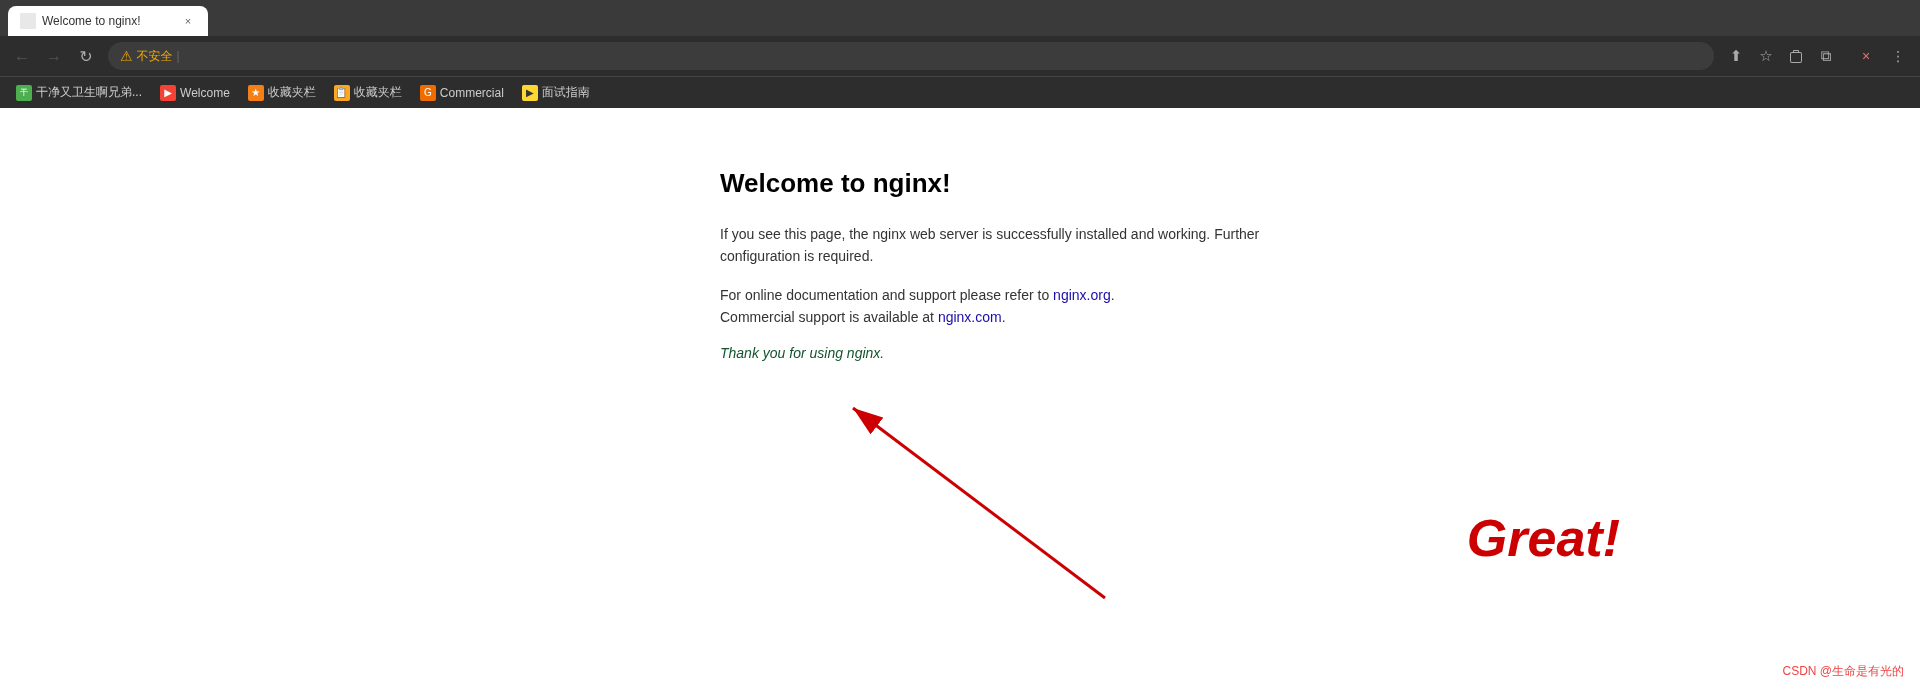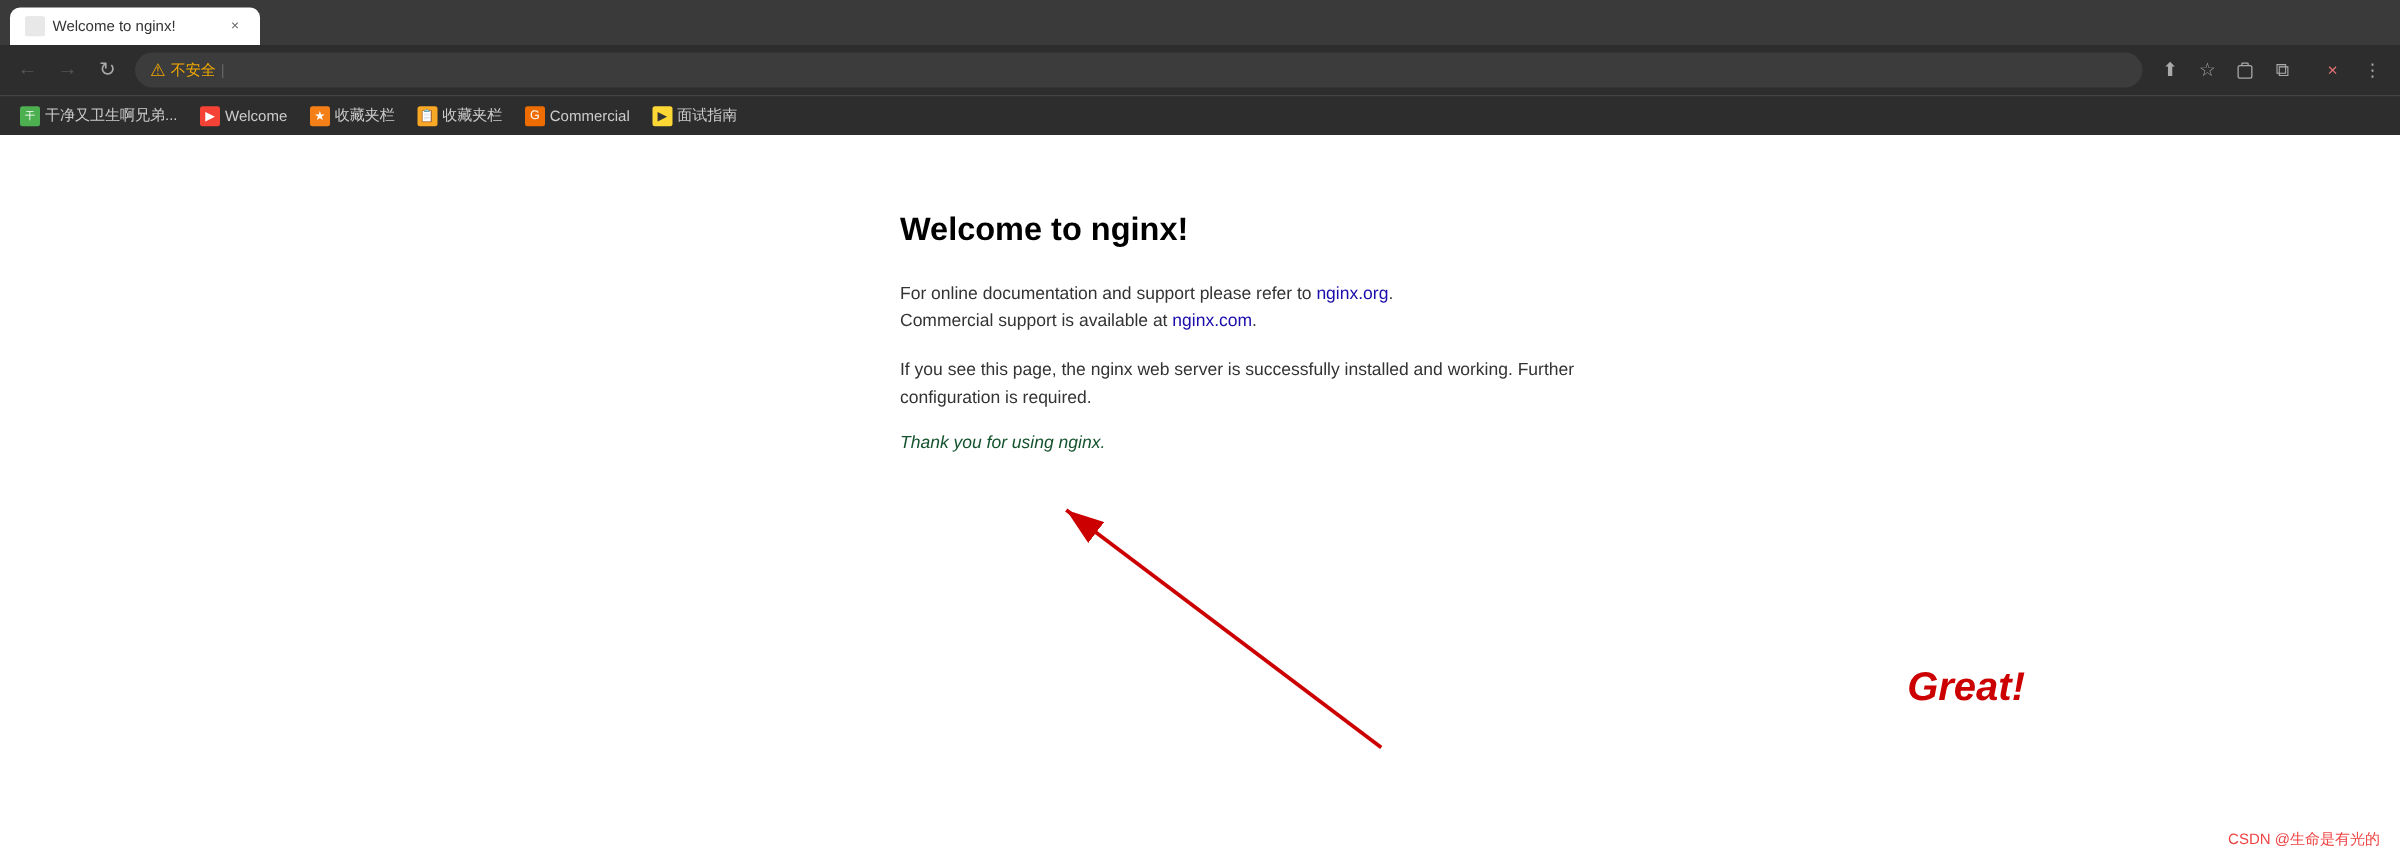--- a/index.html
+++ b/index.html
@@ -246,21 +246,21 @@
       width: 100%;
       height: 100%;
       pointer-events: none;
     }
 
     .great-text {
       position: absolute;
       bottom: 120px;
       right: 300px;
       color: #cc0000;
-      font-size: 32px;
+      font-size: 52px;
       font-weight: bold;
       font-style: italic;
     }
 
     .watermark {
       position: absolute;
       bottom: 8px;
       right: 16px;
       font-size: 12px;
       color: #ef4444;
@@ -338,25 +338,25 @@
       <div class="bookmark-favicon bm-yellow2">▶</div>
       <span>面试指南</span>
     </div>
   </div>
 </div>
 
 <div class="page-content">
   <div class="nginx-content">
     <h1 class="nginx-title">Welcome to nginx!</h1>
 
+    <p class="nginx-para">If you see this page, the nginx web server is successfully installed and working. Further configuration is required.</p>
+
     <p class="nginx-para">
       <span>For online documentation and support please refer to </span><a class="nginx-link" href="#">nginx.org</a><span>.<br>Commercial support is available at </span><a class="nginx-link" href="#">nginx.com</a><span>.</span>
     </p>
-
-    <p class="nginx-para">If you see this page, the nginx web server is successfully installed and working. Further configuration is required.</p>
 
     <p class="nginx-italic">Thank you for using nginx.</p>
   </div>
 
   <div class="annotation-layer">
 
     <svg style="position:absolute;top:0;left:0;width:100%;height:100%;">
 
       <defs>
         <marker id="arrowhead" markerWidth="10" markerHeight="7" refX="10" refY="3.5" orient="auto">

